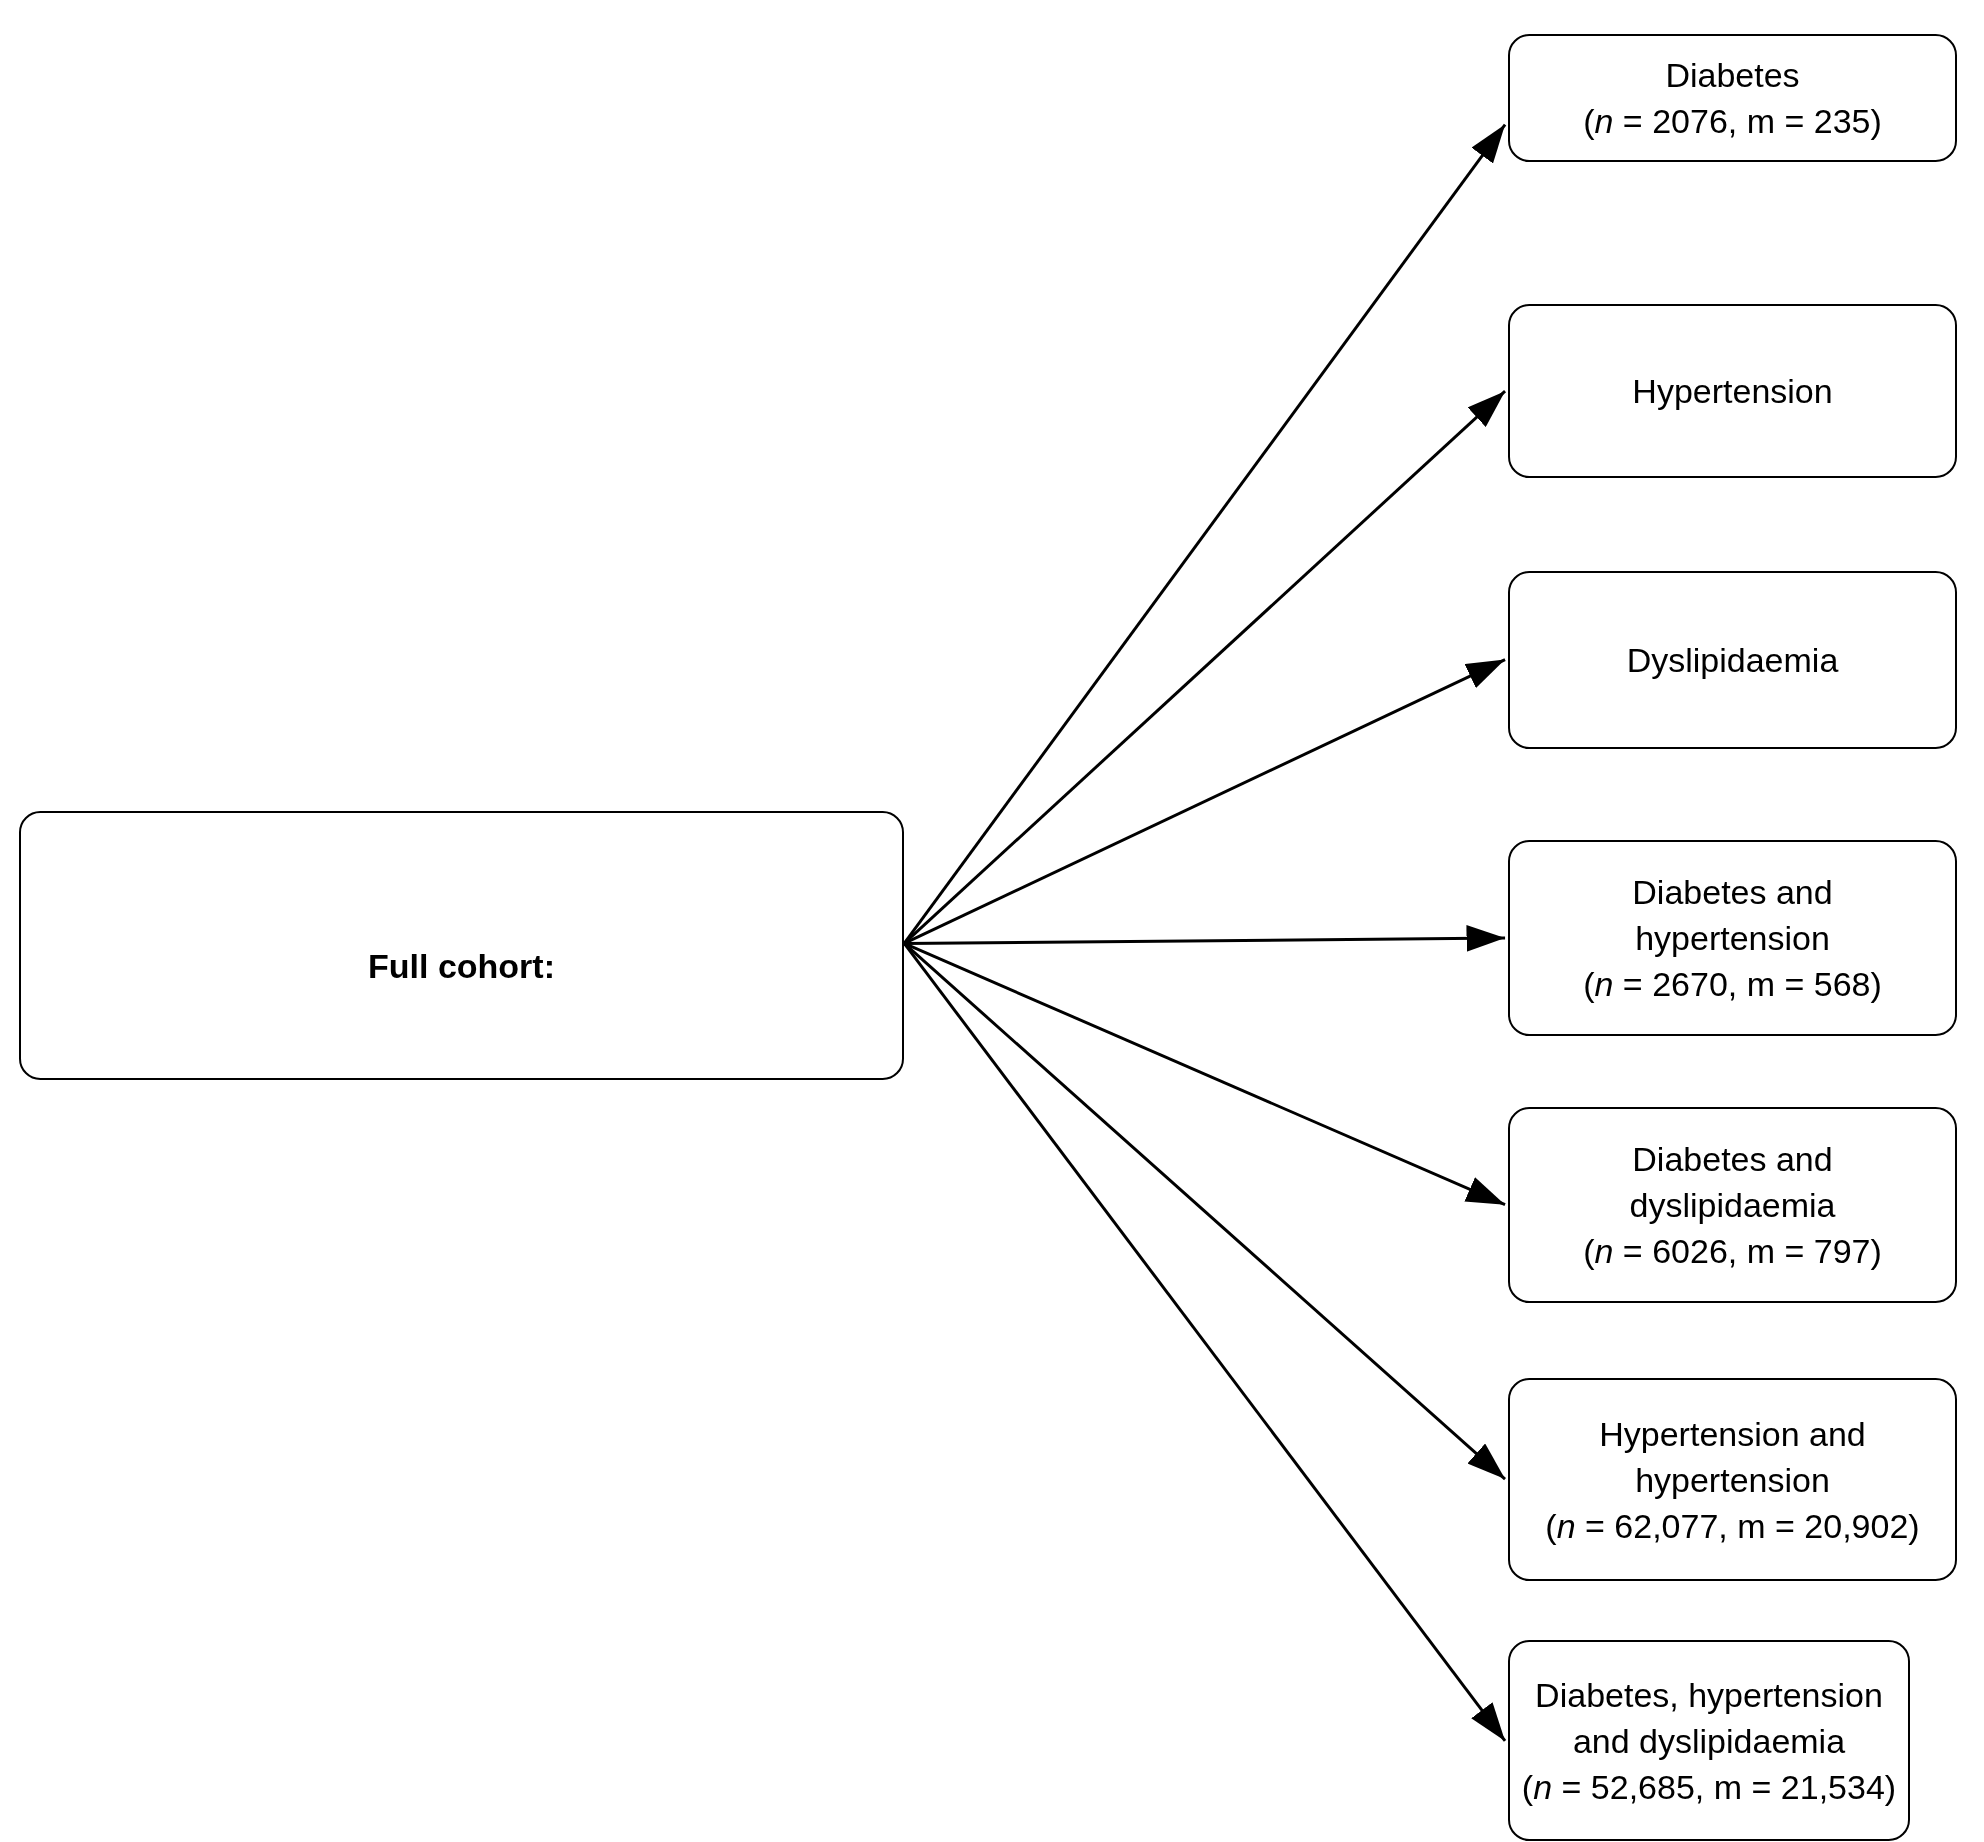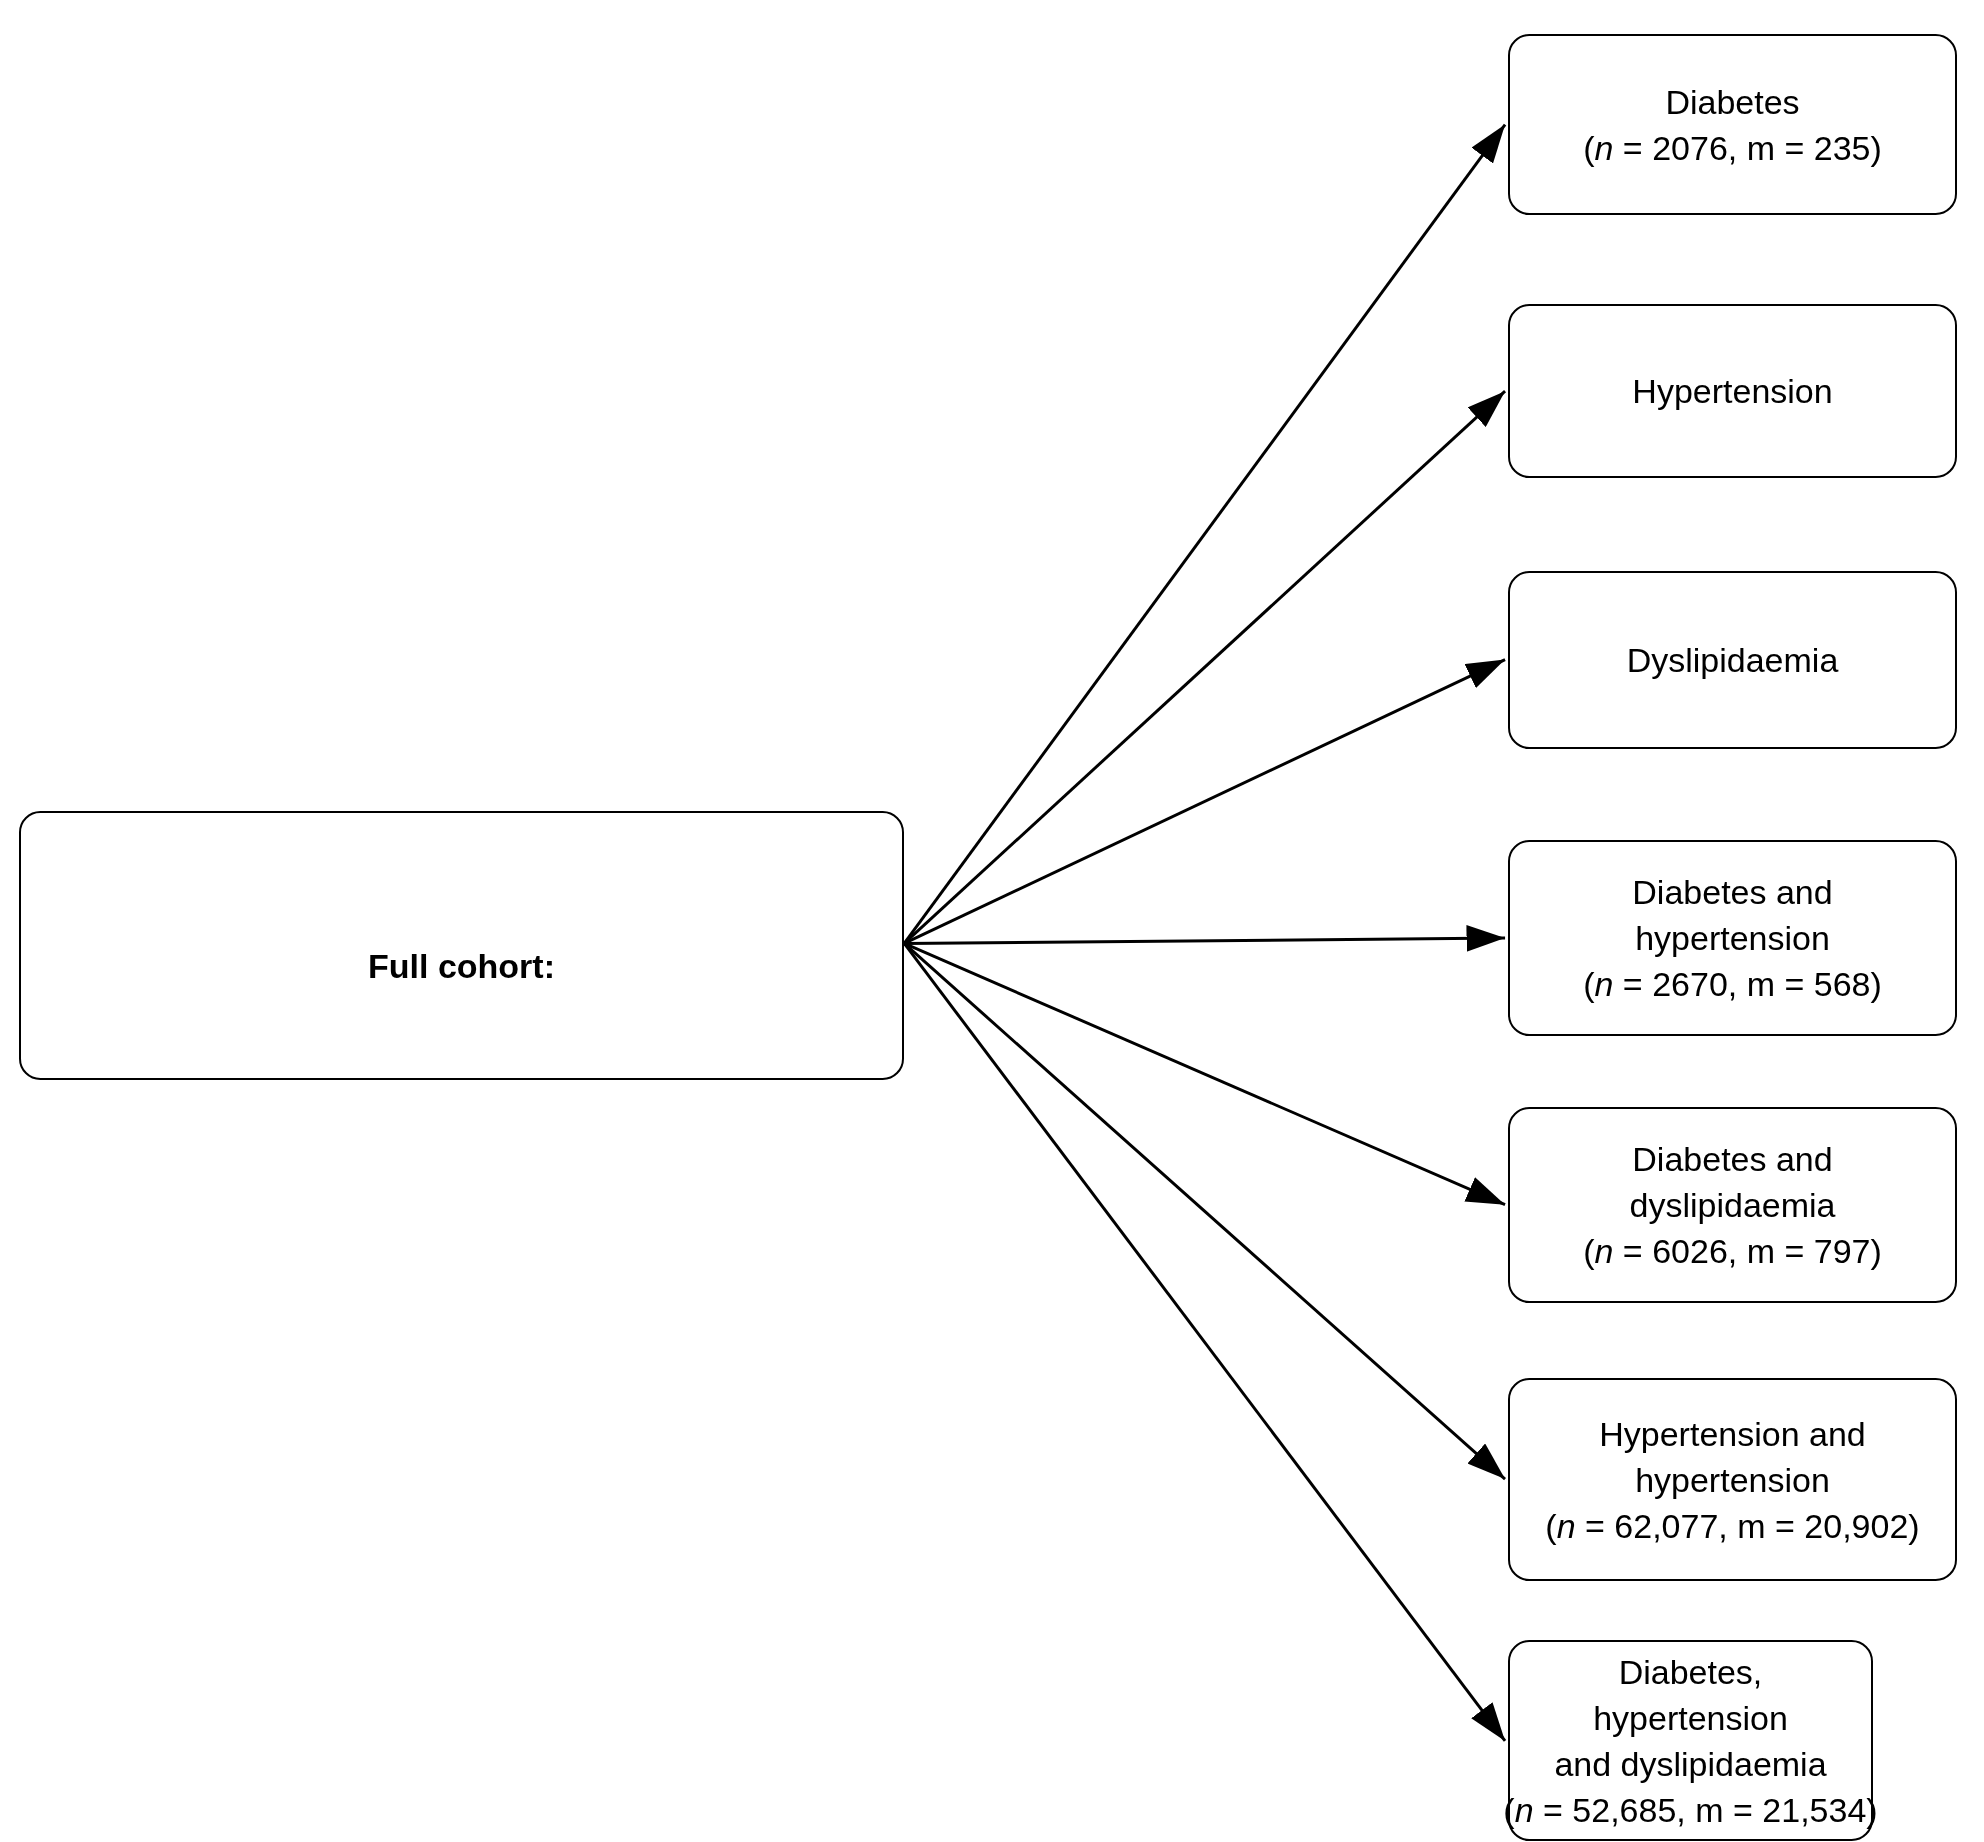--- a/index.html
+++ b/index.html
@@ -47,27 +47,27 @@
     font-weight: 700;
     white-space: pre-line;
     margin-top: 40px;
   }
   .cohort-desc {
     white-space: pre-line;
   }
   
   .full-cohort { left: 19px;  top: 811px; width: 885px; height: 269px; }
   
-  .b0 { left: 1508px; top: 34px;   width: 449px; height: 181px; }
+  .b0 { left: 1508px; top: 34px;   width: 449px; height: 128px; }
   .b1 { left: 1508px; top: 304px;  width: 449px; height: 174px; }
   .b2 { left: 1508px; top: 571px;  width: 449px; height: 178px; }
   .b3 { left: 1508px; top: 840px; width: 449px; height: 196px; }
   .b4 { left: 1508px; top: 1107px; width: 449px; height: 196px; }
   .b5 { left: 1508px; top: 1378px; width: 449px; height: 203px; }
-  .b6 { left: 1508px; top: 1640px; width: 365px; height: 201px; }
+  .b6 { left: 1508px; top: 1640px; width: 402px; height: 201px; }
 </style>
 </head>
 <body>
 
 <div class="canvas">
 
   <svg class="connectors" viewBox="0 0 3350 3110" xmlns="http://www.w3.org/2000/svg" aria-hidden="true">
     <defs>
       <marker id="arrowhead" markerWidth="13" markerHeight="9" refX="13" refY="4.5" orient="auto">
         <path d="M0,0 L13,4.5 L0,9 Z" fill="#000000"></path>

